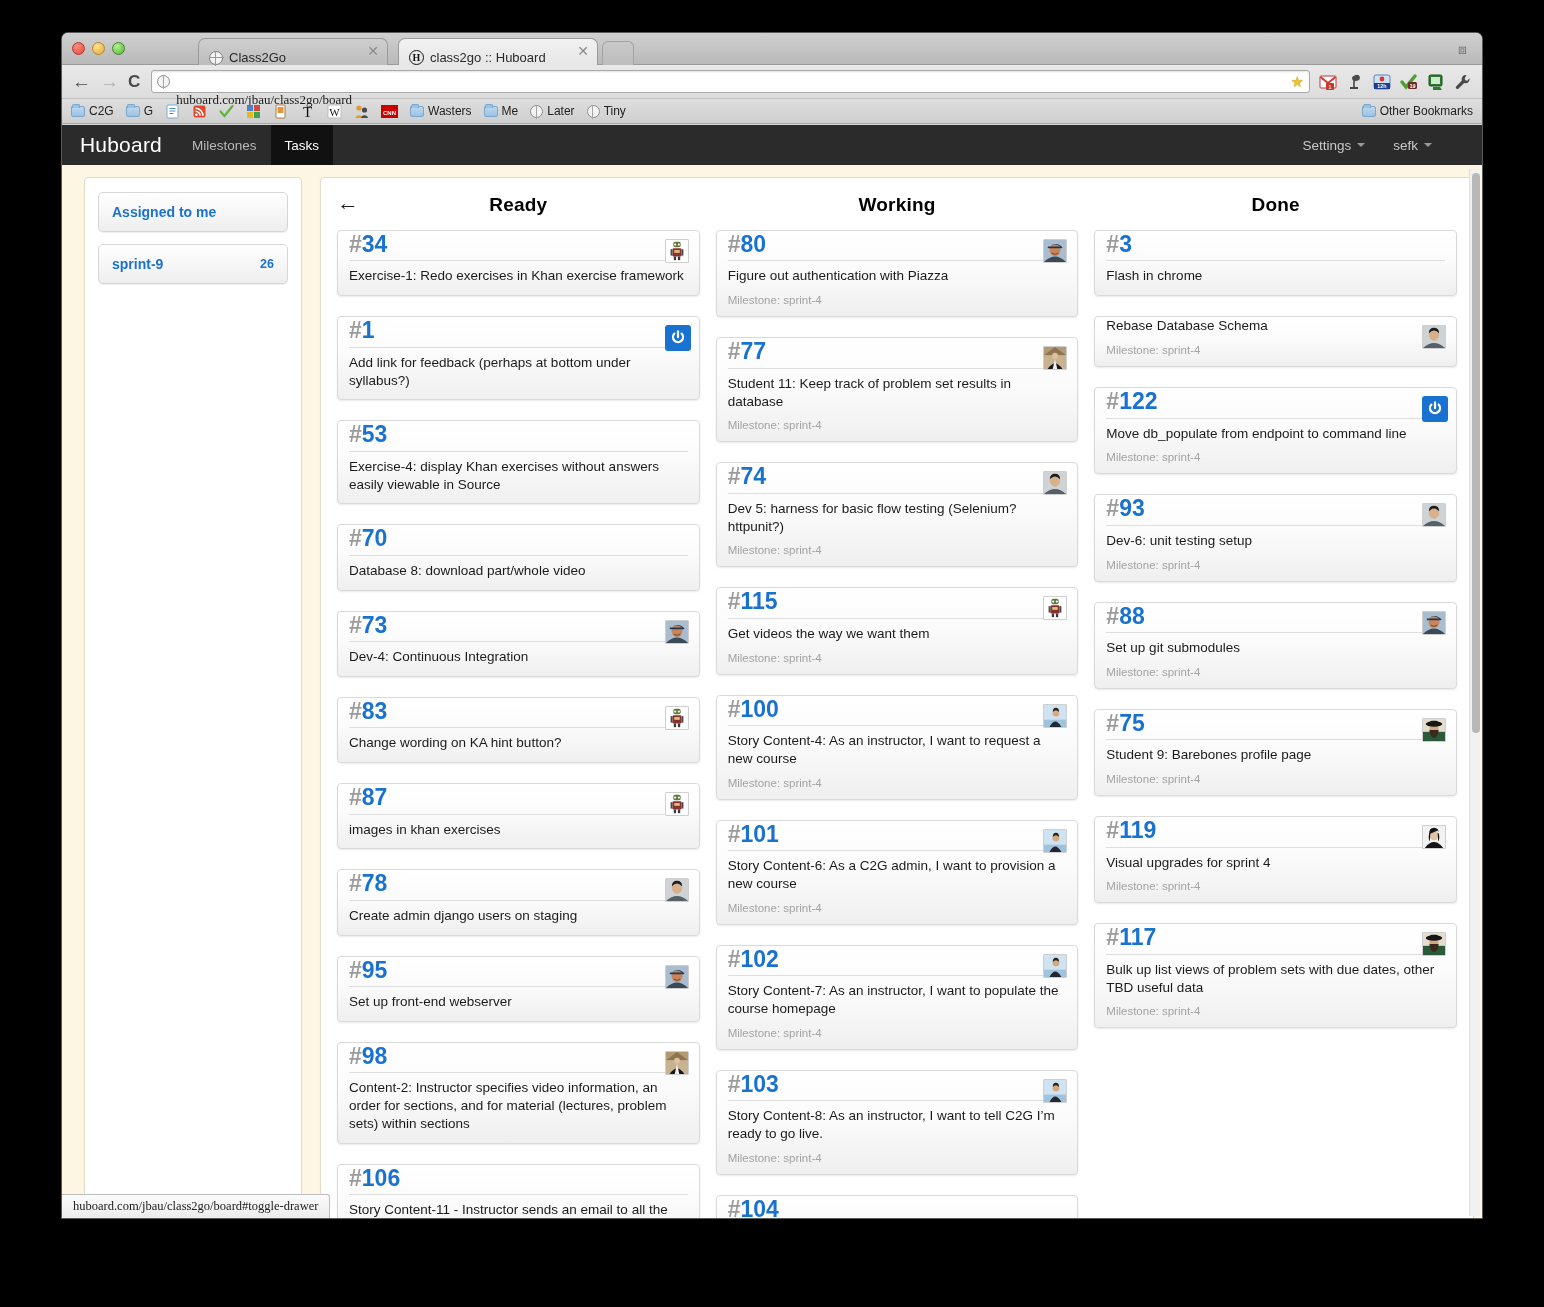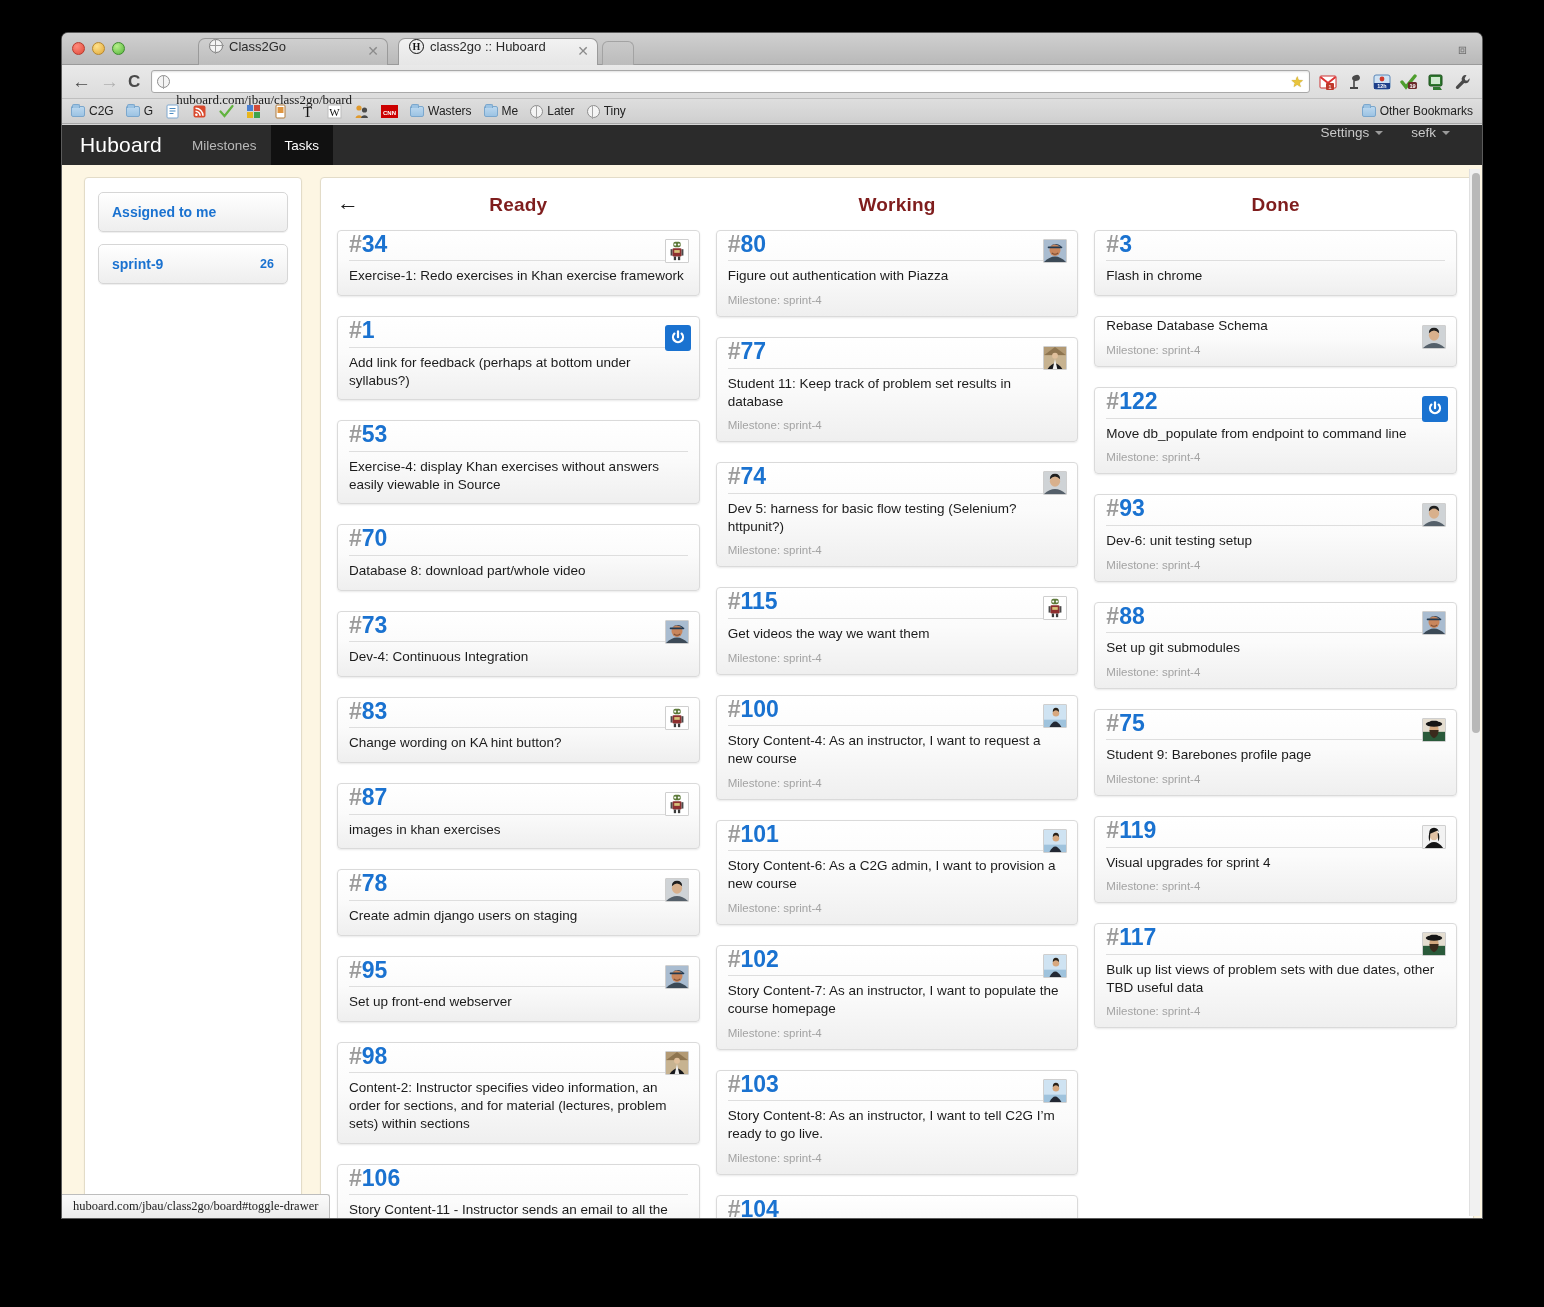--- a/index.html
+++ b/index.html
@@ -19,21 +19,21 @@
     border-bottom:1px solid #9a9a9a; position:relative;
   }
   .traffic { position:absolute; top:9px; display:flex; gap:7px; left:10px; }
   .tl { width:13px; height:13px; border-radius:50%; }
   .tl.red{background:radial-gradient(circle at 35% 30%,#ff8b7d,#e04a3a);border:1px solid #b83a2d;}
   .tl.yellow{background:radial-gradient(circle at 35% 30%,#ffe18b,#e0a93a);border:1px solid #b8882d;}
   .tl.green{background:radial-gradient(circle at 35% 30%,#b7f08b,#54b43a);border:1px solid #3e8b2d;}
 
   .tab {
     position:absolute; top:5px; height:27px; border-radius:7px 7px 0 0;
-    padding:0 26px 0 10px; display:flex; align-items:flex-start; gap:6px;
+    padding:0 26px 0 10px; display:flex; align-items:flex-end; gap:6px;
     font-size:13px; color:#2a2a2a; white-space:nowrap;
   }
   .tab.inactive {
     left:136px; width:190px;
     background:linear-gradient(#cfcfcf,#bdbdbd);
     border:1px solid #9a9a9a; border-bottom:none;
   }
   .tab.active {
     left:336px; width:200px;
     background:linear-gradient(#f2f2f2,#e6e6e6);
@@ -97,21 +97,21 @@
   #appnav {
     height:40px; background:#2b2b2b;
     display:flex; align-items:stretch; color:#cfcfcf;
   }
   #appnav .brand{
     display:flex;align-items:center;padding:0 16px 0 18px;color:#fff;
     font-size:21px; letter-spacing:.2px;text-align:right;
   }
   #appnav .navitem{display:flex;align-items:center;padding:0 14px;font-size:13.5px;color:#b9b9b9;}
   #appnav .navitem.active{background:#111;color:#fff;}
-  #appnav .right{margin-left:auto;display:flex;align-items:flex-start;padding-right:18px;}
+  #appnav .right{margin-left:auto;display:flex;align-items:center;padding-right:36px;}
   #appnav .right .navitem{color:#c9c9c9;}
   .caret{display:inline-block;margin-left:6px;border-left:4px solid transparent;border-right:4px solid transparent;border-top:4px solid #9a9a9a;}
 
   #appbody{position:relative;height:1053px;background:#fdf6e3;}
 
   
   #sidebar{
     position:absolute;left:22px;top:12px;width:218px;height:1045px;
     background:#fff;border:1px solid #e3dcc8;border-radius:4px;
     box-shadow:0 1px 2px rgba(0,0,0,.06);
@@ -133,21 +133,21 @@
     background:#fff;border:1px solid #e3dcc8;border-radius:4px;
     box-shadow:0 1px 2px rgba(0,0,0,.06);
     overflow:hidden;
   }
   #backarrow{position:absolute;left:16px;top:14px;font-size:22px;color:#1d1d1d;line-height:1;}
   .colswrap{display:flex;height:100%;}
   .col{flex:1;min-width:0;padding:0 8px;position:relative;}
   .col:first-child{padding-left:16px;}
   .col:last-child{padding-right:16px;}
   .colhead{
-    text-align:center;font-size:19px;font-weight:bold;color:#7f1d1d;
+    text-align:center;font-size:19px;font-weight:bold;color:#000000;
     padding:16px 0 14px;letter-spacing:.2px;
   }
   .card{
     background:linear-gradient(#ffffff 0%,#fbfbfb 45%,#efefef 100%);
     border:1px solid #dadada;border-radius:4px;
     margin-bottom:20px;padding:0 11px 10px;
     box-shadow:0 1px 2px rgba(0,0,0,.09);
     position:relative;
   }
   .card .num{

